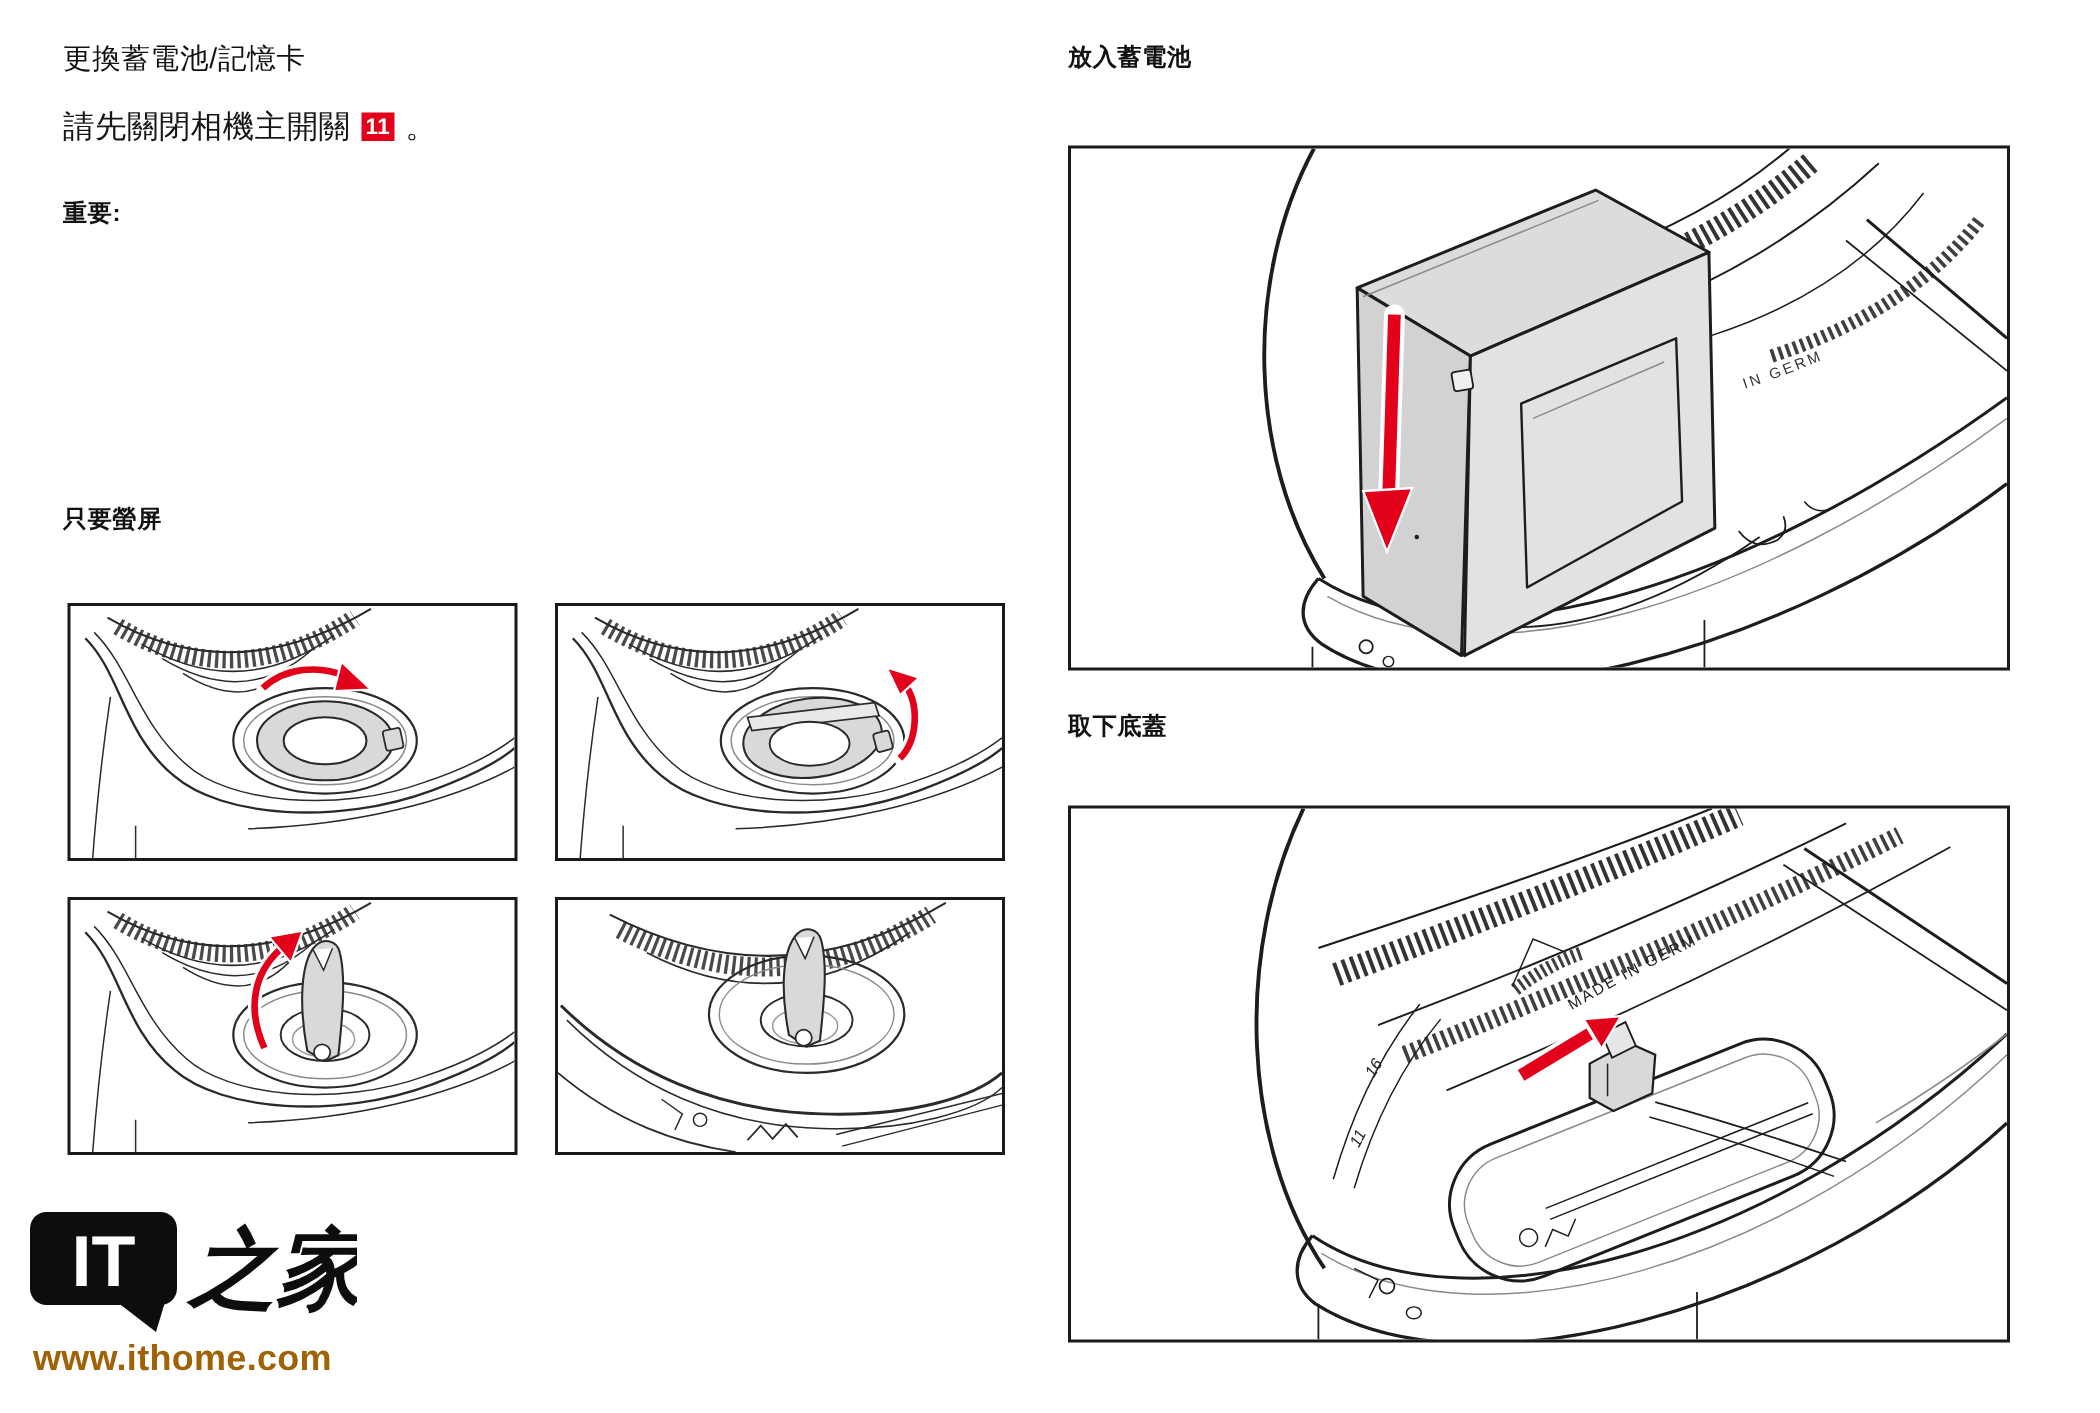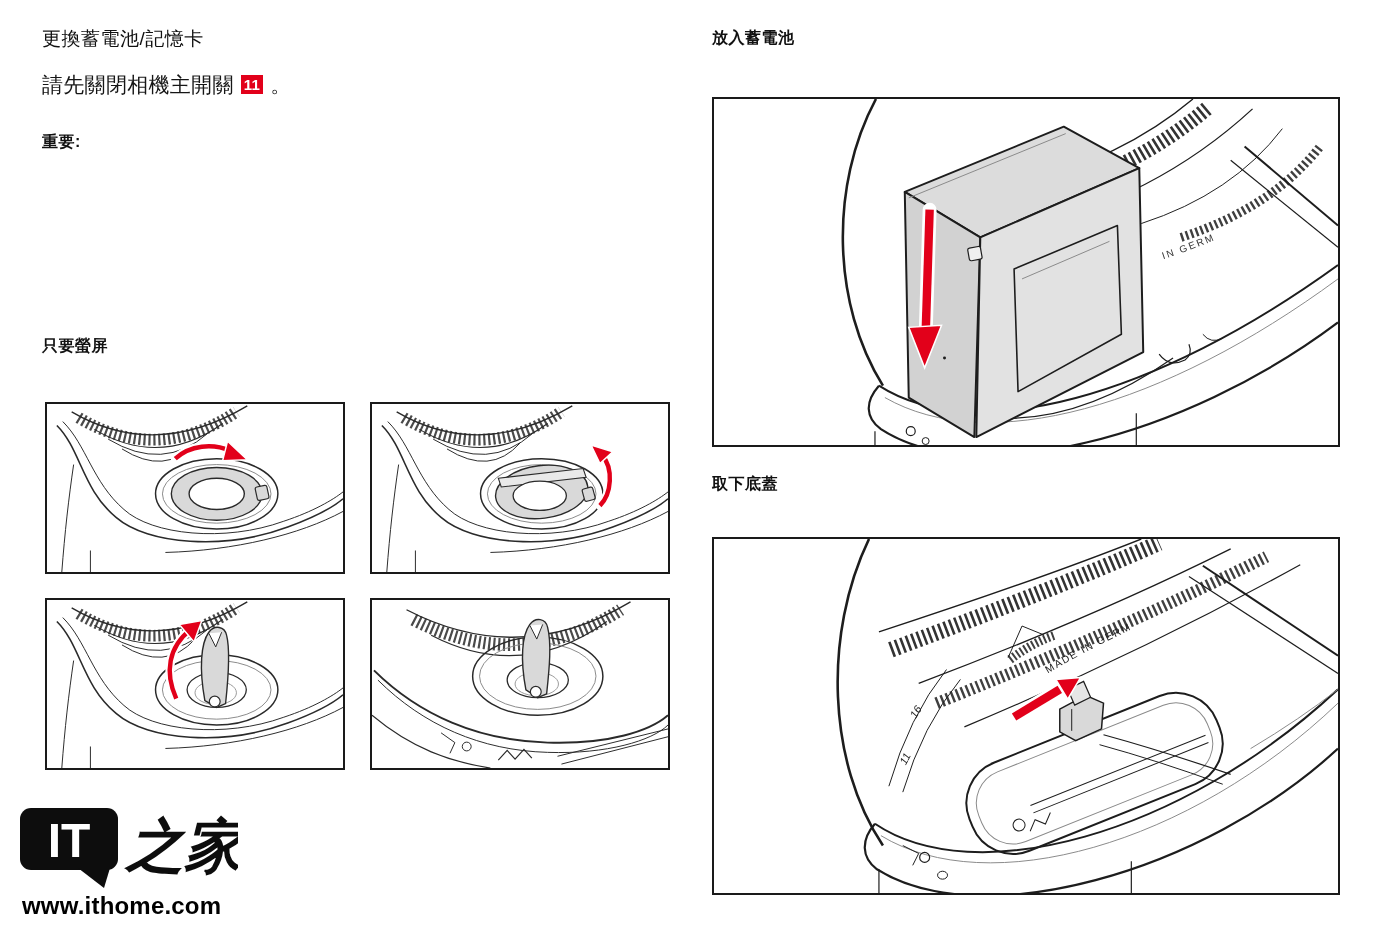--- a/index.html
+++ b/index.html
@@ -13,21 +13,21 @@
   .badge{display:inline-block;background:#e2001a;color:#fff;font-weight:700;
          font-size:15px;line-height:19px;height:19px;padding:0 3px;margin:0 7px;
          vertical-align:2px;}
   .badge.tight{margin-left:1px;margin-right:6px;}
   .panel{background:#fff;border:2px solid #1a1a1a;box-sizing:border-box;margin:0;}
   .panel svg{display:block;width:100%;height:100%;}
   .grid{display:grid;grid-template-columns:300px 300px;grid-gap:24px 25px;}
   .cell{width:300px;height:172px;}
   .big1{width:628px;height:350px;}
   .big2{width:628px;height:358px;}
-  .url{font-size:24px;font-weight:700;letter-spacing:0.2px;color:#000000;}
+  .url{font-size:24px;font-weight:700;letter-spacing:0.2px;color:#a16207;}
   svg text{font-family:"Liberation Sans","DejaVu Sans",sans-serif;}
 </style>
 </head>
 <body>
 
 <svg width="0" height="0" style="position:absolute" aria-hidden="true">
   <defs>
     <g id="leftbase" fill="none" stroke="#2a2a2a">
 
       <path d="M 25,8 Q 110,58 203,2" stroke-width="1.4"></path>

